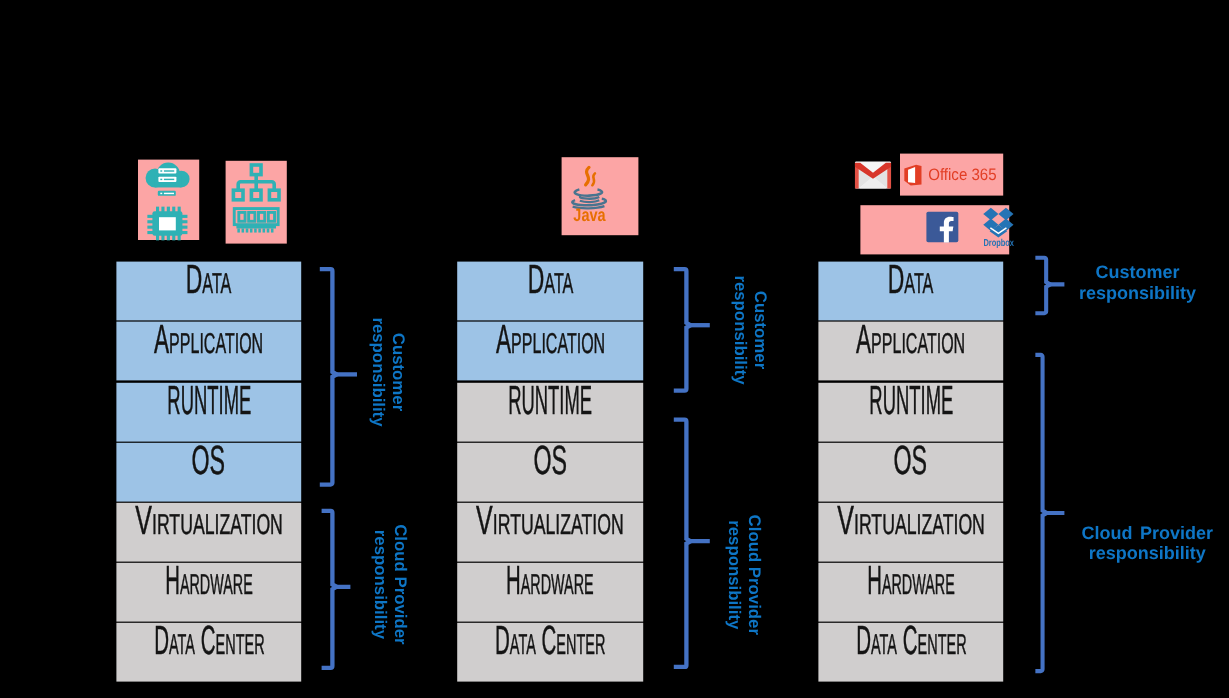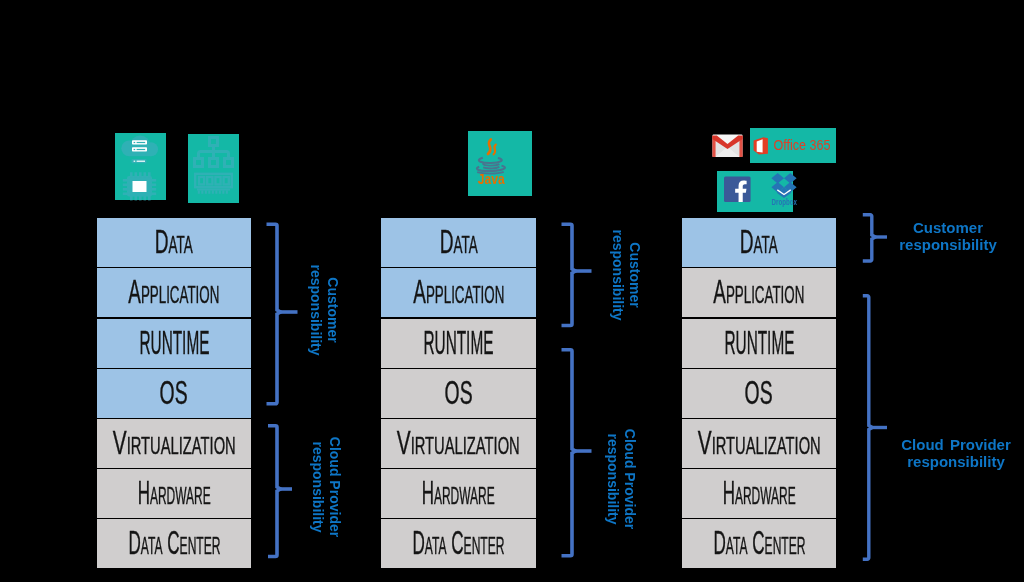--- a/index.html
+++ b/index.html
@@ -1,23 +1,23 @@
 <!DOCTYPE html>
 <html><head>
 <meta charset="utf-8">
 <style>
   html,body{margin:0;padding:0;background:#000;}
   #canvas{position:relative;width:1024px;height:582px;background:#000;overflow:hidden;
     font-family:"Liberation Sans",sans-serif;}
-  .box{position:absolute;width:154px;height:49px;display:flex;align-items:center;justify-content:center;}
+  .box{position:absolute;width:154px;height:49px;display:flex;justify-content:center;}
   .blue{background:#9dc3e6;}
   .gray{background:#d0cece;}
   .bt{font-variant:small-caps;font-size:34px;-webkit-text-stroke:0.4px #141414;color:#141414;white-space:nowrap;line-height:1;position:relative;top:-2px;}
   .lab{position:absolute;color:#0e76c6;font-weight:bold;font-size:15px;line-height:16.5px;text-align:center;white-space:nowrap;}
-  .card{position:absolute;background:#14b8a6;}
+  .card{position:absolute;background:#fca5a5;}
   .sc0{transform:scaleX(0.5615);}
   .sc1{transform:scaleX(0.5562);}
   .sc2{transform:scaleX(0.4519);}
   .sc3{transform:scaleX(0.5700);}
   .sc4{transform:scaleX(0.6135);}
   .sc5{transform:scaleX(0.4988);}
   .sc6{transform:scaleX(0.5027);}
 </style>
 </head>
 <body>
@@ -226,21 +226,21 @@
   </div>
 
   <div class="card" style="left:749.8px;top:127.5px;width:86.4px;height:35.4px;">
     <svg width="87" height="36" viewBox="0 0 87 36">
       <path d="M3.6 12.5 L13.4 9.2 L17.9 10.3 L17.9 25.7 L8.9 26.6 L3.6 22.6 Z" fill="#e23e25"></path>
       <path d="M6.7 13.4 L12.6 11.2 L12.6 24.4 L6.7 23.8 Z" fill="#fff"></path>
       <text x="23.5" y="22" textLength="57" lengthAdjust="spacingAndGlyphs" font-family="Liberation Sans, sans-serif" font-size="13.8" fill="#e23e25">Office 365</text>
     </svg>
   </div>
 
-  <div class="card" style="left:717px;top:171px;width:76px;height:40.6px;">
+  <div class="card" style="left:717px;top:171px;width:76px;height:40.6px;padding-left:48px;">
     <svg width="94" height="41" viewBox="0 0 94 41">
       <rect x="7" y="5.5" width="26.6" height="25.4" rx="1.5" fill="#3b5998"></rect>
       <path d="M279.14 288l14.22-92.66h-88.91v-60.13c0-25.35 12.42-50.06 52.24-50.06h40.42V6.26S260.43 0 225.36 0c-73.22 0-121.08 44.38-121.08 124.72v70.62H22.89V288h81.39v224h100.17V288z" fill="#fff" transform="translate(17.2,9.6) scale(0.0418)"></path>
       <g fill="#2574b5">
         <path d="M60.7 2.1 L54.4 7.3 L60.7 12.5 L67 7.3 Z"></path>
         <path d="M73.3 2.1 L67 7.3 L73.3 12.5 L79.6 7.3 Z"></path>
         <path d="M60.7 11.1 L54.4 16.3 L60.7 21.5 L67 16.3 Z"></path>
         <path d="M73.3 11.1 L67 16.3 L73.3 21.5 L79.6 16.3 Z"></path>
         <path d="M67 16.6 L59.7 21.8 L67 27 L74.3 21.8 Z"></path>
       </g>

